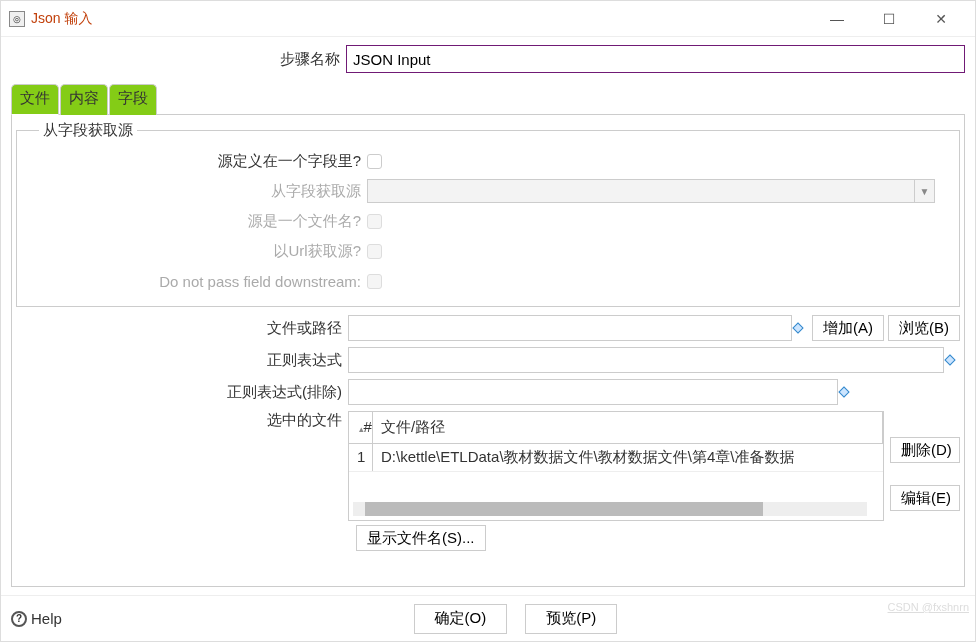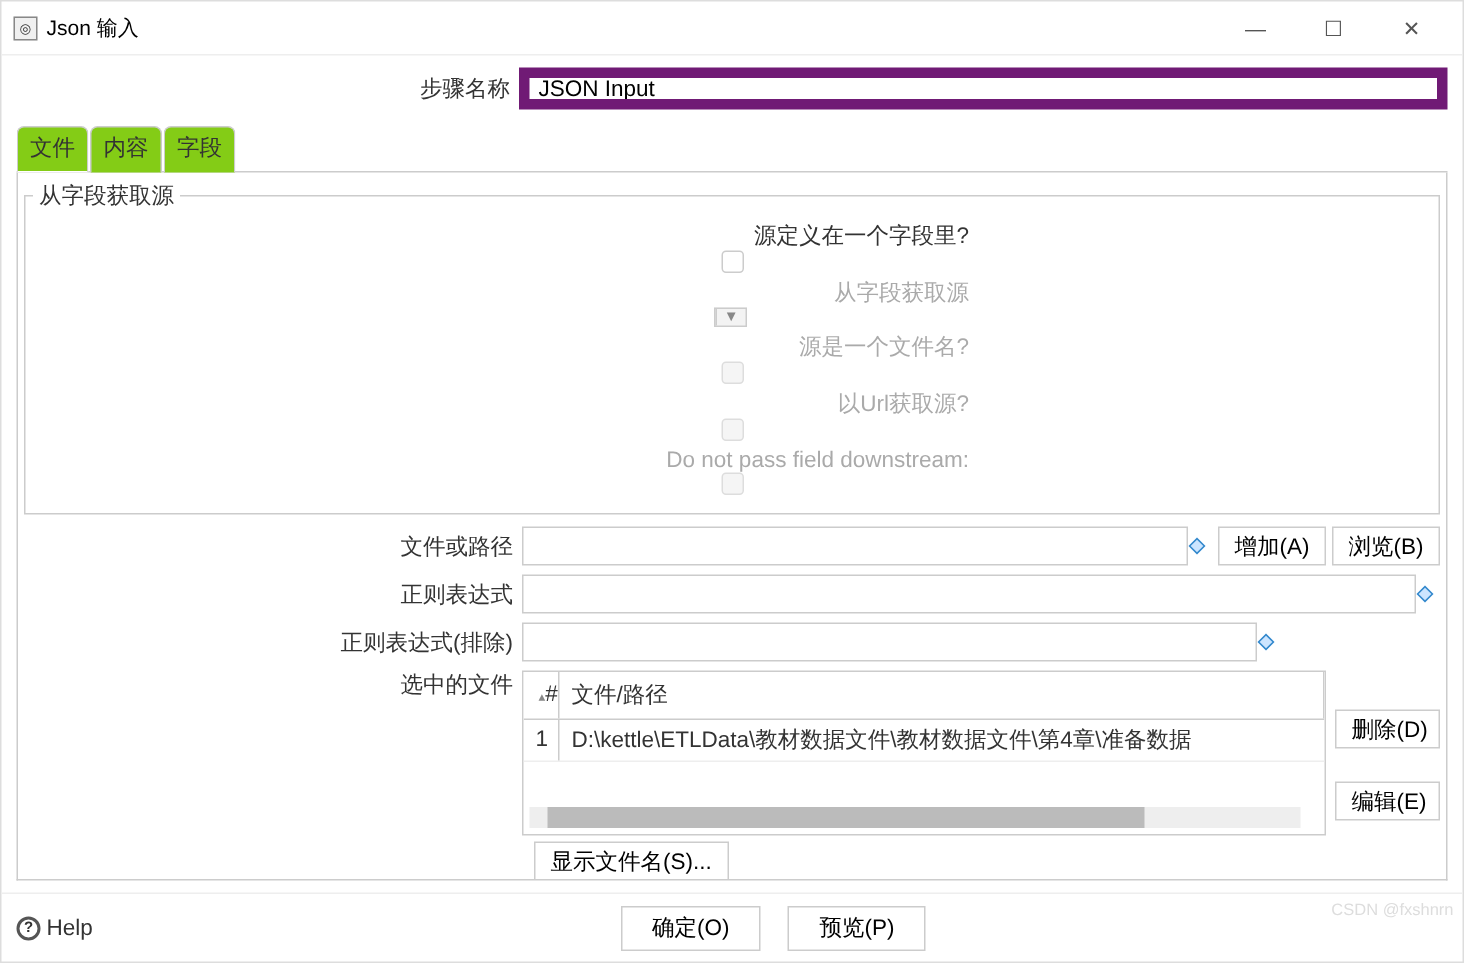--- a/index.html
+++ b/index.html
@@ -1,33 +1,33 @@
 <!DOCTYPE html>
 <html><head>
   <meta charset="utf-8">
   <style>
     * { box-sizing: border-box; margin: 0; padding: 0; }
     body { font-family: "Microsoft YaHei", Arial, sans-serif; font-size: 13px; background: #fff; color: #333; }
     .window { width: 976px; height: 642px; border: 1px solid #ddd; display: flex; flex-direction: column; background: #fff; position: relative; }
     .titlebar { height: 36px; display: flex; align-items: center; padding: 0 8px; border-bottom: 1px solid #eee; }
     .titlebar-icon { width: 16px; height: 16px; border: 1px solid #888; background: #f0f0f0; margin-right: 6px; display: inline-flex; align-items: center; justify-content: center; font-size: 9px; }
-    .titlebar-title { color: #000000; font-size: 14px; flex: 1; }
+    .titlebar-title { color: #c2410c; font-size: 14px; flex: 1; }
     .titlebar-controls { display: flex; gap: 0; }
     .titlebar-btn { width: 52px; height: 36px; display: flex; align-items: center; justify-content: center; color: #555; cursor: pointer; font-size: 14px; }
     .content { flex: 1; padding: 8px 10px; overflow: hidden; display: flex; flex-direction: column; }
     .step-row { display: flex; align-items: center; margin-bottom: 10px; }
     .step-label { width: 335px; text-align: right; padding-right: 6px; font-size: 15px; }
-    .step-input { flex: 1; height: 28px; border: 7px solid #701a75; padding: 2px 6px; font-size: 15px; }
+    .step-input { flex: 1; height: 28px; border: 1px solid #701a75; padding: 2px 6px; font-size: 15px; }
     .tabs { display: flex; border-bottom: 1px solid #ccc; }
     .tab { padding: 4px 8px 6px 8px; border: 1px solid #ccc; border-bottom: none; margin-right: 1px; background: #84cc16; cursor: pointer; position: relative; bottom: -1px; border-radius: 5px 5px 0 0; font-size: 15px; }
     .tab.active { border-bottom: 1px solid #fff; z-index: 2; }
     .tab-panel { border: 1px solid #ccc; border-top: none; flex: 1; padding: 6px 4px; overflow: hidden; }
-    .fieldset { border: 1px solid #ccc; margin: 0 0 8px 0; padding: 8px 5px; }
+    .fieldset { border: 1px solid #ccc; margin: 0 0 8px 0; padding: 8px 22px; }
     .fieldset-legend { padding: 0 4px; font-size: 15px; }
-    .form-row { display: flex; align-items: center; margin-bottom: 4px; min-height: 26px; flex-direction: column; }
+    .form-row { display: flex; align-items: center; margin-bottom: 4px; min-height: 26px; }
     .form-label { width: 328px; text-align: right; padding-right: 6px; font-size: 15px; }
     .form-label.disabled { color: #aaa; }
     .checkbox { width: 15px; height: 15px; border: 1px solid #ccc; border-radius: 3px; cursor: pointer; }
     .checkbox.disabled { border-color: #ddd; background: #f5f5f5; }
     .dropdown { flex: 1; height: 24px; border: 1px solid #ccc; background: #f3f3f3; display: flex; align-items: center; margin-right: 2px; }
     .dropdown-arrow { width: 20px; height: 100%; border-left: 1px solid #ccc; display: flex; align-items: center; justify-content: center; margin-left: auto; color: #888; font-size: 10px; }
     .path-row { display: flex; align-items: center; margin-bottom: 6px; }
     .path-label { width: 332px; text-align: right; padding-right: 6px; font-size: 15px; }
     .text-input { flex: 1; height: 26px; border: 1px solid #ccc; padding: 2px 6px; font-size: 14px; }
     .btn { height: 26px; padding: 0 10px; border: 1px solid #ccc; background: #fff; cursor: pointer; margin-left: 4px; font-size: 15px; white-space: nowrap; }
@@ -47,21 +47,21 @@
     .hscroll-thumb { position: absolute; left: 12px; width: 398px; height: 14px; background: #bbb; }
     .side-btns { display: flex; flex-direction: column; margin-left: 6px; gap: 22px; padding-top: 26px; }
     .side-btns .btn { margin-left: 0; width: 70px; }
     .show-file-row { display: flex; padding-left: 336px; margin-top: 4px; }
     .footer { height: 46px; display: flex; align-items: center; padding: 0 10px; border-top: 1px solid #eee; }
     .help { display: flex; align-items: center; gap: 4px; font-size: 15px; }
     .help-icon { width: 16px; height: 16px; border: 2px solid #555; border-radius: 50%; display: inline-flex; align-items: center; justify-content: center; font-size: 10px; font-weight: bold; }
     .footer-btns { flex: 1; display: flex; justify-content: center; gap: 14px; }
     .footer-btns .btn { height: 30px; padding: 0 20px; }
     .sort-arrow { font-size: 9px; color: #888; margin-left: 2px; }
-    .watermark { position: absolute; right: 6px; bottom: 28px; color: #ddd; font-size: 11px; pointer-events: none; }
+    .watermark { position: absolute; right: 6px; bottom: 28px; color: #ddd; font-size: 11px; pointer-events: none; text-decoration: underline; }
   </style>
 </head>
 <body>
 
 <div class="window">
   <div class="titlebar">
     <span class="titlebar-icon">◎</span>
     <span class="titlebar-title">Json 输入</span>
     <div class="titlebar-controls">
       <div class="titlebar-btn">—</div>

